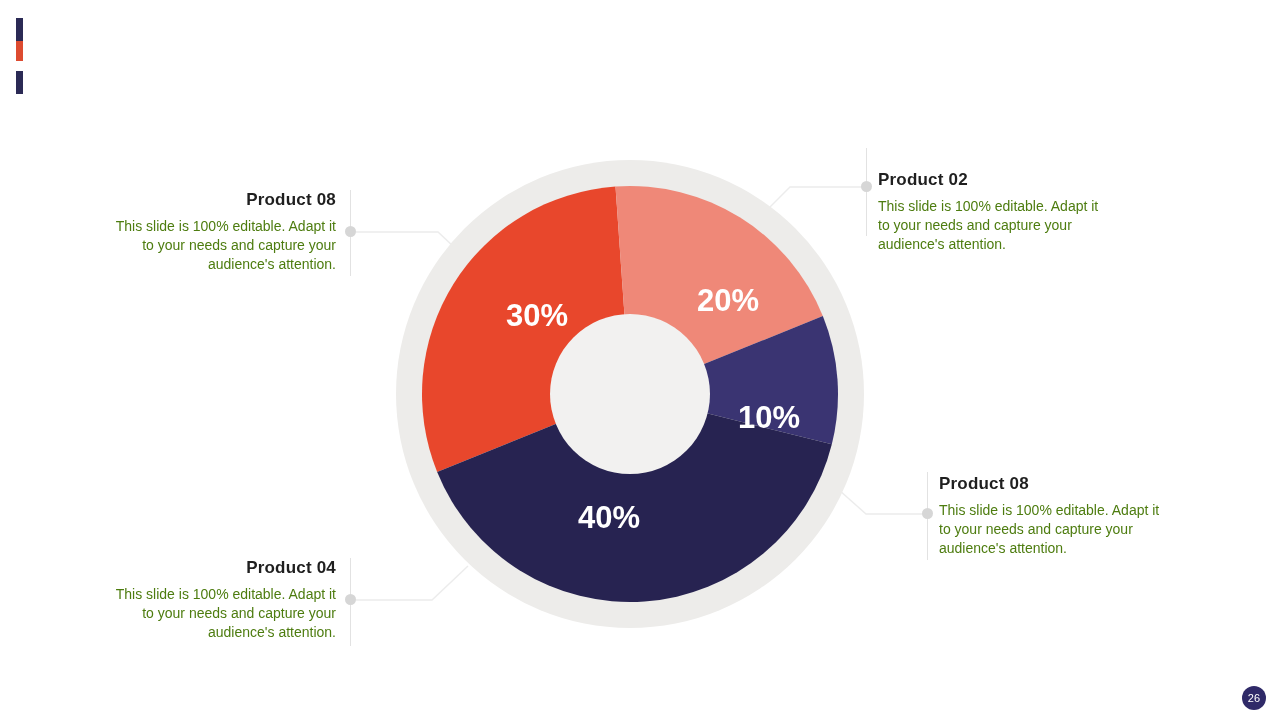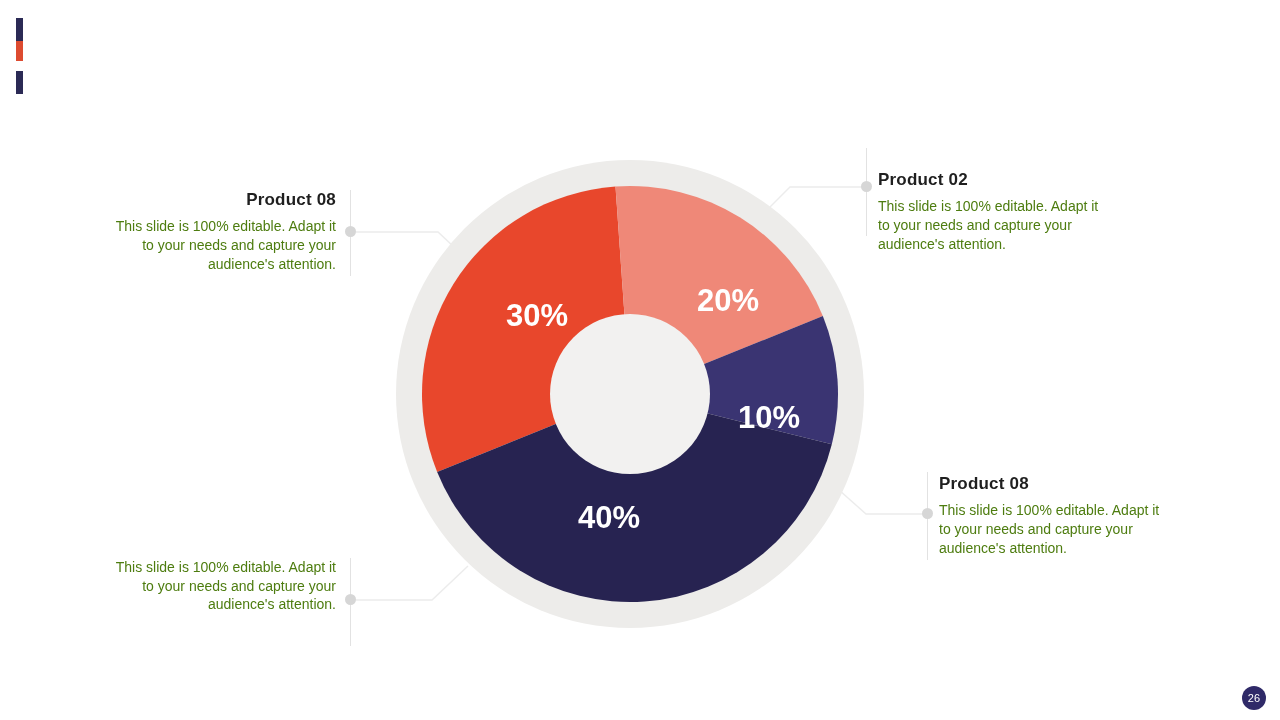--- a/index.html
+++ b/index.html
@@ -195,16 +195,17 @@
 <div class="vrule" style="left:927px; top:472px; height:88px;"></div>
 <div class="cdot" style="left:922px; top:508px;"></div>
 <div class="callout left-align" style="left:939px; top:474px;">
   <p class="c-title">Product 08</p>
   <p class="c-body">This slide is 100% editable. Adapt it to your needs and capture your audience's attention.</p>
 </div>
 
 <div class="vrule" style="left:350px; top:558px; height:88px;"></div>
 <div class="cdot" style="left:345px; top:594px;"></div>
 <div class="callout right-align" style="left:104px; top:558px;">
+  <p class="c-title">Product 04</p>
   <p class="c-body">This slide is 100% editable. Adapt it to your needs and capture your audience's attention.</p>
 </div>
 
 <div class="page-badge">26</div>
 
 </body></html>

